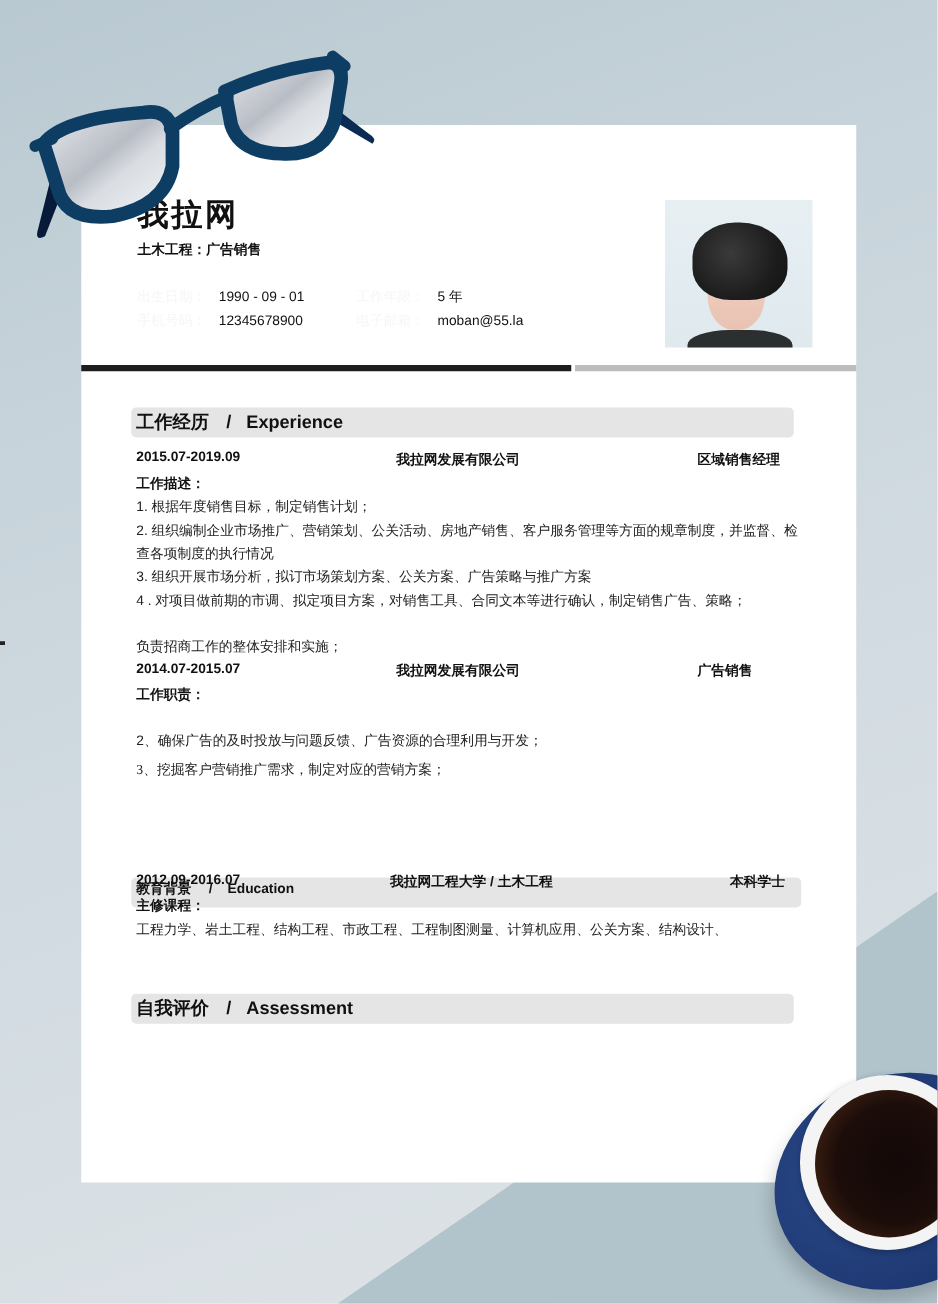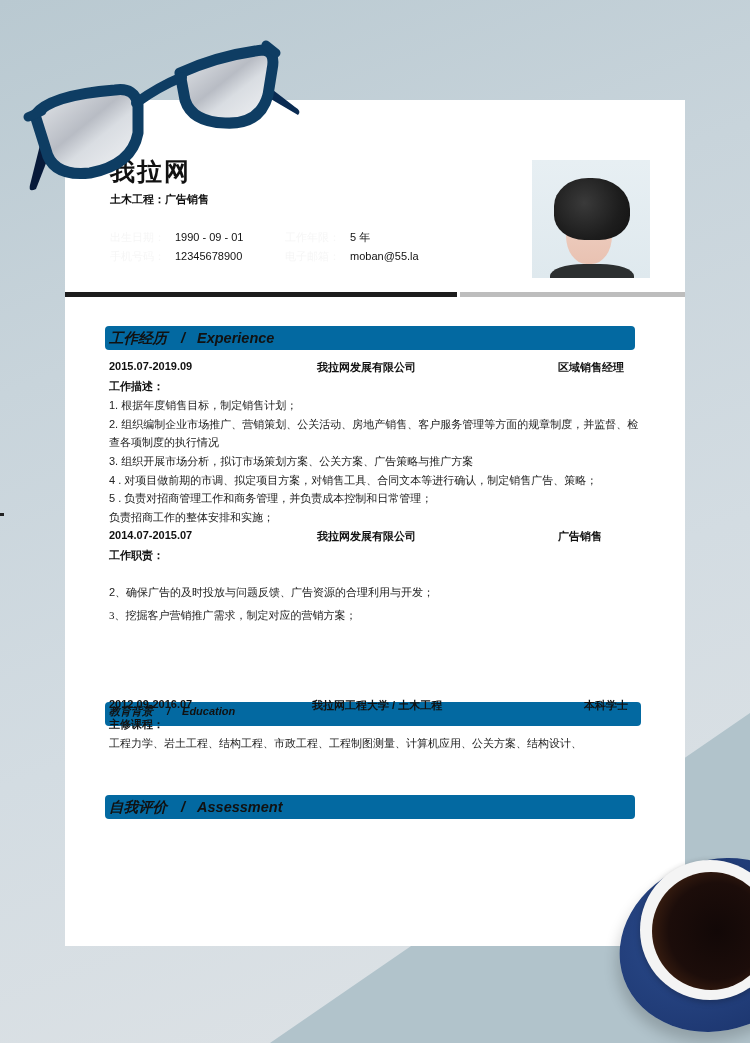--- a/index.html
+++ b/index.html
@@ -60,22 +60,22 @@
       position: absolute; left: 18px; top: 104px; width: 84px; height: 30px;
       border-radius: 40% 40% 0 0; background: #2c2f30;
     }
     .bar-dark {
       position: absolute; left: 0; top: 192px; width: 392px; height: 5px; background: #1d1d1d;
     }
     .bar-light {
       position: absolute; left: 395px; top: 192px; width: 225px; height: 5px; background: #bdbdbd;
     }
     .sec-head {
-      position: absolute; background: #0369a1; border-radius: 4px;
-      font-weight: bold; color: #111; padding-left: 4px; font-style: italic;
+      position: absolute; background: #e5e5e5; border-radius: 4px;
+      font-weight: bold; color: #111; padding-left: 4px;
     }
     .sec-head .slash { margin: 0 12px 0 14px; }
     .sec-head.big { font-size: 14.5px; height: 24px; line-height: 24px; }
     .sec-head.small { font-size: 11px; height: 24px; line-height: 18px; }
     .line { position: absolute; left: 44px; font-size: 11px; color: #222; white-space: nowrap; }
     .line.bold { font-weight: bold; color: #111; }
     .entry-head { position: absolute; left: 44px; width: 520px; font-size: 11px; font-weight: bold; color: #111; height: 14px; }
     .entry-head span { position: absolute; top: 0; white-space: nowrap; }
     .para {
       position: absolute; left: 44px; width: 532px;
@@ -137,21 +137,20 @@
     <span style="left:0;">2015.07-2019.09</span>
     <span style="left:208px;">我拉网发展有限公司</span>
     <span style="left:449px;">区域销售经理</span>
   </div>
   <div class="line bold" style="top:279px;">工作描述：</div>
   <div class="line" style="top:298px;">1. 根据年度销售目标，制定销售计划；</div>
   <div class="line" style="top:317px;">2. 组织编制企业市场推广、营销策划、公关活动、房地产销售、客户服务管理等方面的规章制度，并监督、检</div>
   <div class="line" style="top:335px;">查各项制度的执行情况</div>
   <div class="line" style="top:354px;">3. 组织开展市场分析，拟订市场策划方案、公关方案、广告策略与推广方案</div>
   <div class="line" style="top:373px;">4 . 对项目做前期的市调、拟定项目方案，对销售工具、合同文本等进行确认，制定销售广告、策略；</div>
-  <div class="line" style="top:391px;">5 .  负责对招商管理工作和商务管理，并负责成本控制和日常管理；</div>
   <div class="line" style="top:410px;">负责招商工作的整体安排和实施；</div>
 
   <div class="entry-head" style="top:429px;">
     <span style="left:0;">2014.07-2015.07</span>
     <span style="left:208px;">我拉网发展有限公司</span>
     <span style="left:449px;">广告销售</span>
   </div>
   <div class="line bold" style="top:448px;">工作职责：</div>
   <div class="line" style="top:485px;">2、确保广告的及时投放与问题反馈、广告资源的合理利用与开发；</div>
   <div class="line" style="top:508px;font-family:Liberation Serif, serif;">3、挖掘客户营销推广需求，制定对应的营销方案；</div>

